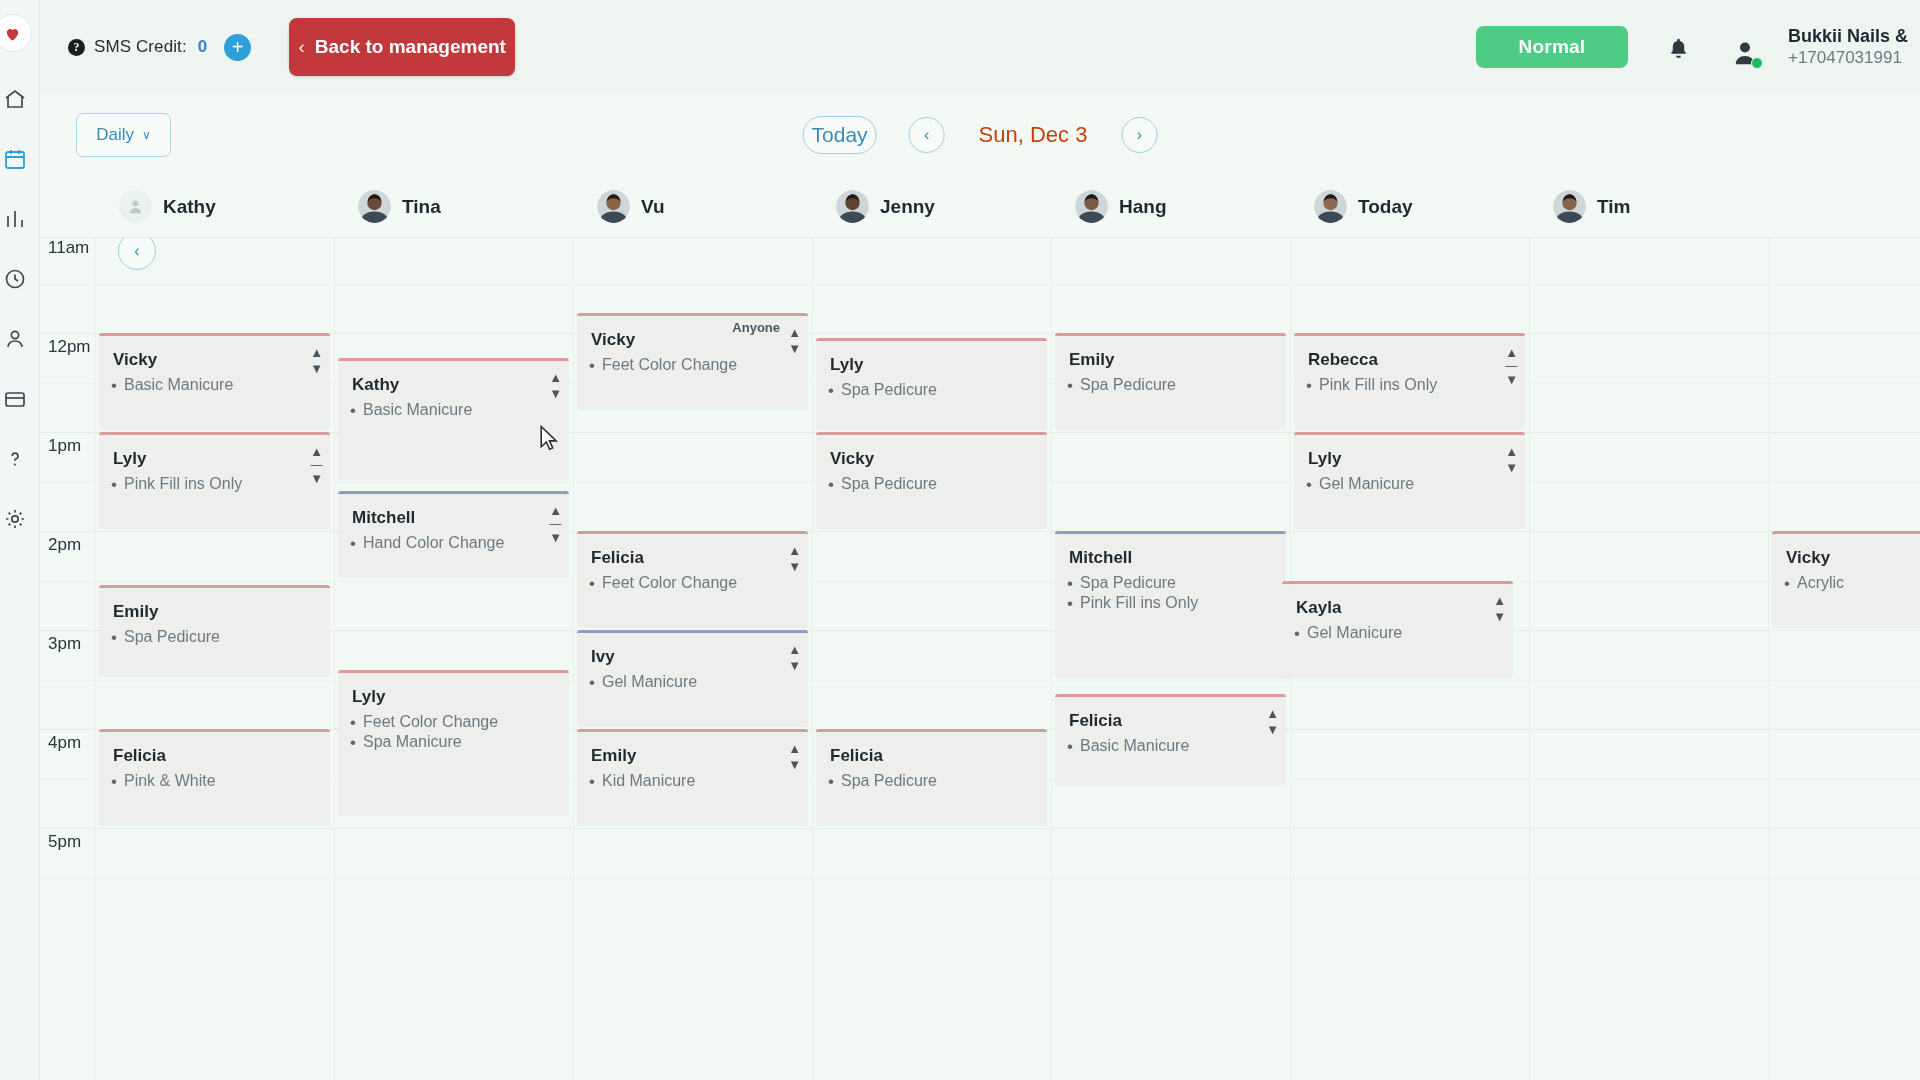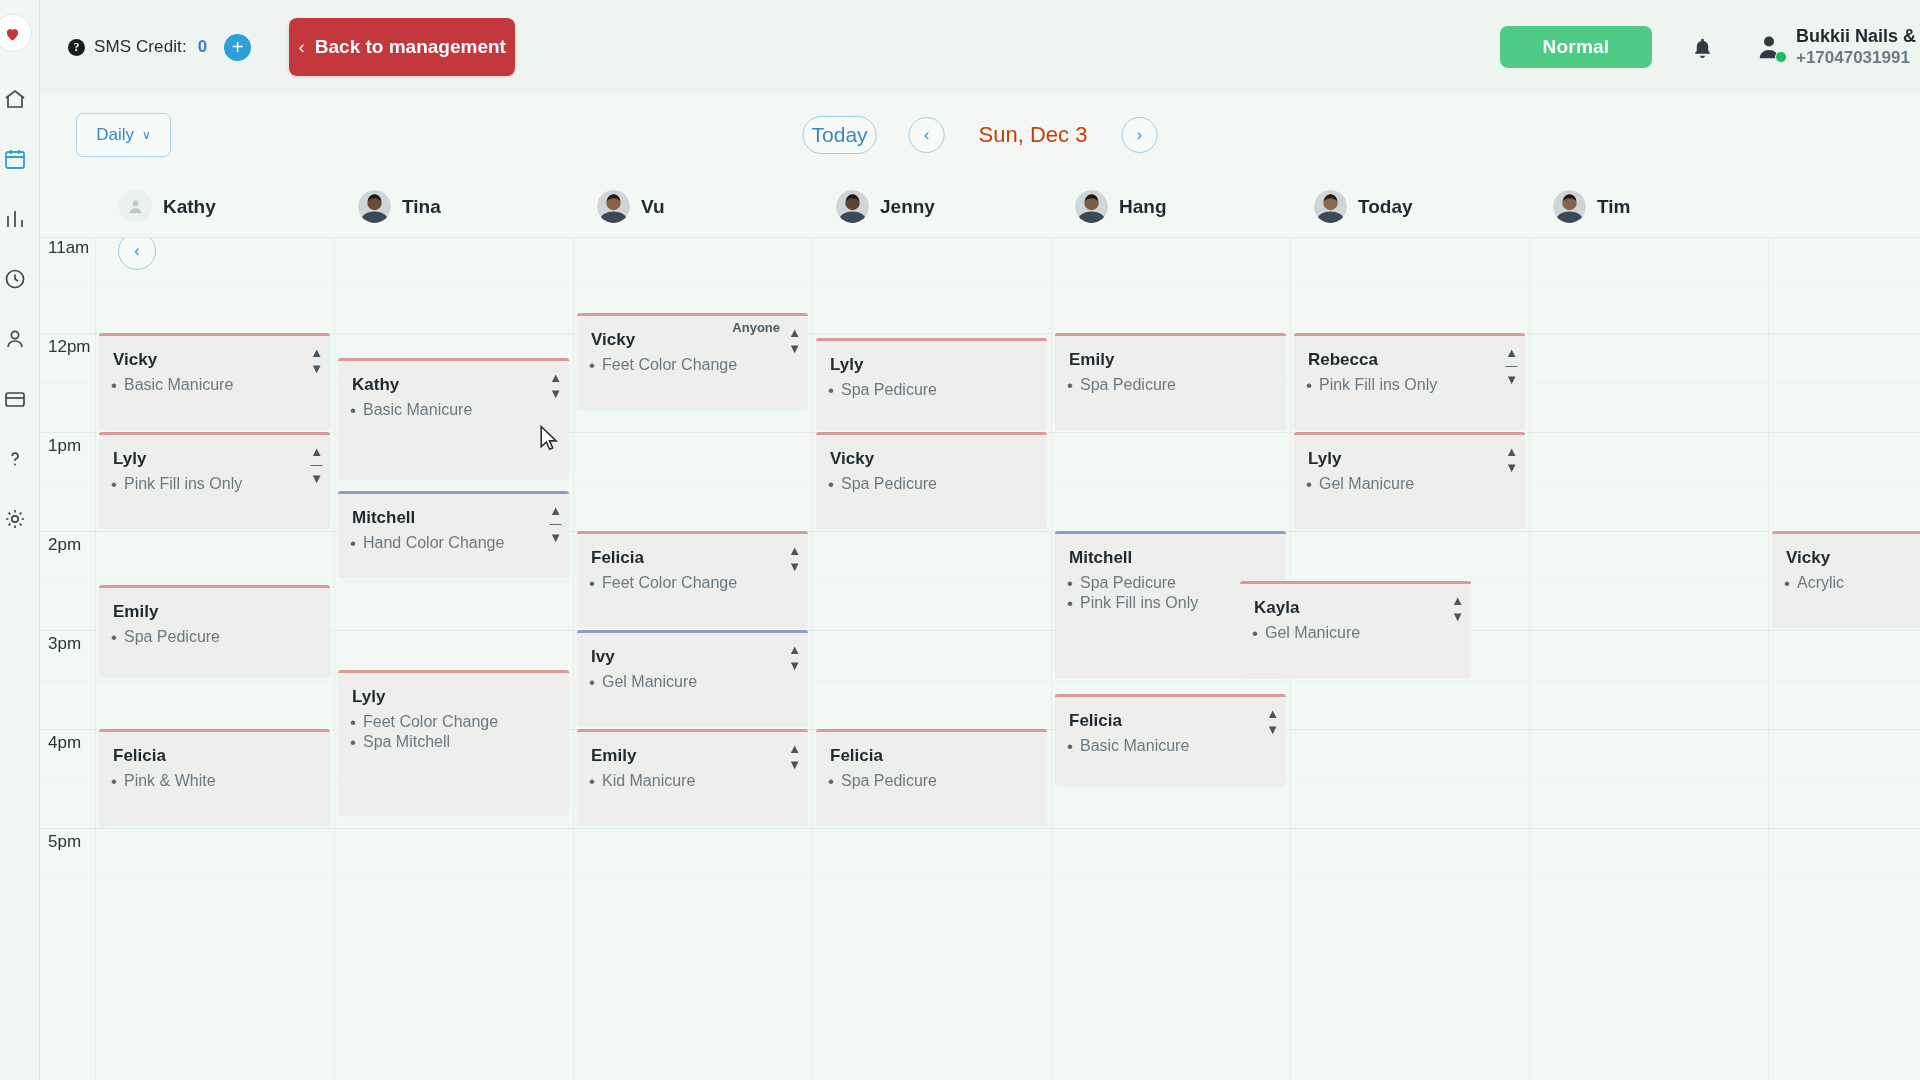--- a/index.html
+++ b/index.html
@@ -62,27 +62,27 @@
   .normal-btn {
     background: #4ecb85; color: #fff; border: none; border-radius: 8px;
     height: 42px; width: 152px; font-size: 19px; font-weight: 600; cursor: pointer;
     letter-spacing: .2px;
   }
   .bell-btn {
     width: 54px; height: 48px; display: flex; align-items: center; justify-content: center;
     margin-left: 24px; cursor: pointer; color: #2f3b42;
   }
   .bell-btn svg { width: 25px; height: 25px; }
-  .acct { display: flex; align-items: center; gap: 12px; margin-left: 24px; margin-right: 4px; cursor: pointer; }
+  .acct { display: flex; align-items: flex-end; gap: 28px; margin-left: 24px; margin-right: 12px; cursor: pointer; }
   .acct-av { position: relative; width: 30px; height: 30px; color: #2f3b42; }
   .acct-av svg { width: 30px; height: 30px; }
   .acct-dot { position: absolute; right: -3px; bottom: -1px; width: 12px; height: 12px; border-radius: 50%; background: #19bd5c; border: 1.5px solid #eef5f1; }
   .acct-txt { display: flex; flex-direction: column; line-height: 1.18; }
   .acct-name { font-size: 18px; font-weight: 700; color: #1f2a30; white-space: nowrap; }
-  .acct-phone { font-size: 17px; color: #6a7b84; white-space: nowrap; font-weight: bold; }
+  .acct-phone { font-size: 17px; color: #6a7b84; white-space: nowrap; }
 
   
   #toolbar {
     position: absolute; left: 40px; top: 94px; width: 1880px; height: 82px;
     background: #f3f8f5; display: flex; align-items: center; z-index: 12;
   }
   .view-sel {
     margin-left: 36px; width: 95px; height: 44px; border: 1px solid #aed4e8; border-radius: 7px;
     background: #f7fbf9; color: #3b89b8; font-size: 17px; display: flex; align-items: center;
     justify-content: center; gap: 8px; cursor: pointer;
@@ -583,21 +583,21 @@
       </div>
       <div class="appt" style="left: 1732px; top: 293px; width: 231px; height: 96px;">
         <div class="nm">Vicky</div>
         <div class="svcs">
           <div class="svc">
             <span class="dot">•</span>
             <span>Acrylic</span>
           </div>
         </div>
       </div>
-      <div class="appt" style="left: 1200px; top: 342.5px; width: 231px; height: 96px;">
+      <div class="appt" style="left: 1242px; top: 342.5px; width: 231px; height: 96px;">
         <div class="nm">Kayla</div>
         <div class="svcs">
           <div class="svc">
             <span class="dot">•</span>
             <span>Gel Manicure</span>
           </div>
         </div>
         <div class="handles">
           <span class="hup">▲</span>
           <span class="hdn">▼</span>
@@ -627,21 +627,21 @@
       </div>
       <div class="appt" style="left: 298px; top: 431.6px; width: 231px; height: 145.5px;">
         <div class="nm">Lyly</div>
         <div class="svcs">
           <div class="svc">
             <span class="dot">•</span>
             <span>Feet Color Change</span>
           </div>
           <div class="svc">
             <span class="dot">•</span>
-            <span>Spa Mitchell</span>
+            <span>Spa Manicure</span>
           </div>
         </div>
       </div>
       <div class="appt" style="left: 1015px; top: 456.35px; width: 231px; height: 91.05px;">
         <div class="nm">Felicia</div>
         <div class="svcs">
           <div class="svc">
             <span class="dot">•</span>
             <span>Basic Manicure</span>
           </div>

